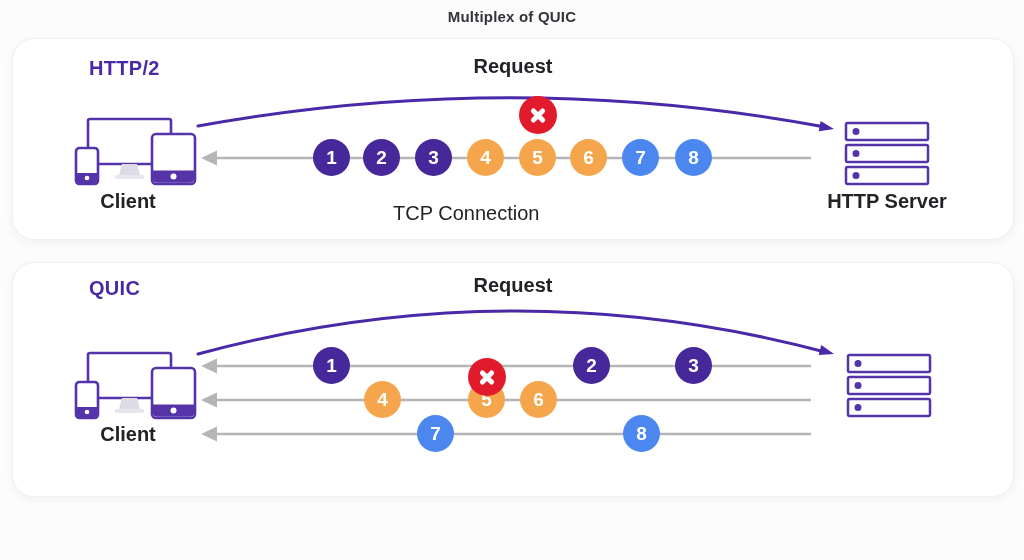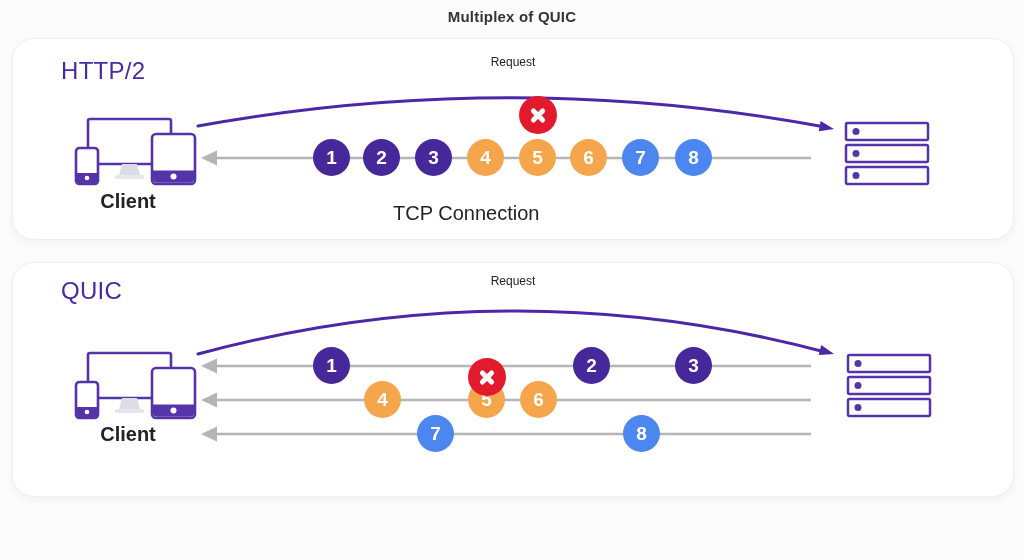--- a/index.html
+++ b/index.html
@@ -1,24 +1,24 @@
 <!DOCTYPE html>
 <html><head>
 <meta charset="utf-8">
 <style>
   html,body{margin:0;padding:0;background:#fbfbfc;font-family:"Liberation Sans","DejaVu Sans",sans-serif;}
   .canvas{position:relative;width:1024px;height:560px;overflow:hidden;background:#fcfcfd;}
   .title{position:absolute;top:8px;left:0;width:1024px;text-align:center;font-size:15px;font-weight:700;color:#33333a;letter-spacing:.2px;}
   .panel{position:absolute;left:12px;width:1000px;background:#ffffff;border:1px solid #efeff2;border-radius:22px;box-shadow:0 3px 10px rgba(40,40,60,.05);}
   .panel.p1{top:38px;height:200px;}
   .panel.p2{top:262px;height:233px;}
-  .protocol{position:absolute;left:48px;font-size:24px;font-weight:400;color:#4a28a8;letter-spacing:.3px;}
+  .protocol{position:absolute;left:76px;font-size:20px;font-weight:700;color:#4a28a8;letter-spacing:.3px;}
   .p1 .protocol{top:18px;}
   .p2 .protocol{top:14px;}
-  .request{position:absolute;left:380px;width:240px;text-align:center;font-size:12px;font-weight:400;color:#232327;}
+  .request{position:absolute;left:380px;width:240px;text-align:center;font-size:20px;font-weight:700;color:#232327;}
   .p1 .request{top:16px;}
   .p2 .request{top:11px;}
   .connlabel{position:absolute;left:380px;width:240px;text-align:left;font-size:20px;font-weight:400;color:#232327;}
   .p1 .connlabel{top:163px;}
   .p2 .connlabel{top:196px;}
   .endlabel{position:absolute;text-align:center;font-size:20px;font-weight:700;color:#232327;}
   .client-label{left:55px;width:120px;}
   .p1 .client-label{top:151px;}
   .p2 .client-label{top:160px;}
   .server-label{left:764px;width:220px;}
@@ -65,20 +65,21 @@
     <div class="endlabel client-label">Client</div>
 
     <svg class="icon-wrap" style="left:831px;top:82px;" width="86" height="66" viewBox="0 0 86 66">
       <rect x="2" y="2" width="82" height="17" rx="1.5" fill="#ffffff" stroke="#5434A8" stroke-width="2.5"></rect>
       <circle cx="12" cy="10.5" r="3.5" fill="#5434A8"></circle>
       <rect x="2" y="24" width="82" height="17" rx="1.5" fill="#ffffff" stroke="#5434A8" stroke-width="2.5"></rect>
       <circle cx="12" cy="32.5" r="3.5" fill="#5434A8"></circle>
       <rect x="2" y="46" width="82" height="17" rx="1.5" fill="#ffffff" stroke="#5434A8" stroke-width="2.5"></rect>
       <circle cx="12" cy="54.5" r="3.5" fill="#5434A8"></circle>
     </svg>
+    <div class="endlabel server-label">HTTP Server</div>
 
     <div class="pkt" style="left: 300px; top: 100px; background: rgb(70, 40, 155);">1</div>
     <div class="pkt" style="left: 350px; top: 100px; background: rgb(70, 40, 155);">2</div>
     <div class="pkt" style="left: 402px; top: 100px; background: rgb(70, 40, 155);">3</div>
     <div class="pkt" style="left: 454px; top: 100px; background: rgb(245, 165, 75);">4</div>
     <div class="pkt" style="left: 506px; top: 100px; background: rgb(245, 165, 75);">5</div>
     <div class="pkt" style="left: 557px; top: 100px; background: rgb(245, 165, 75);">6</div>
     <div class="pkt" style="left: 609px; top: 100px; background: rgb(76, 134, 239);">7</div>
     <div class="pkt" style="left: 662px; top: 100px; background: rgb(76, 134, 239);">8</div>
 

